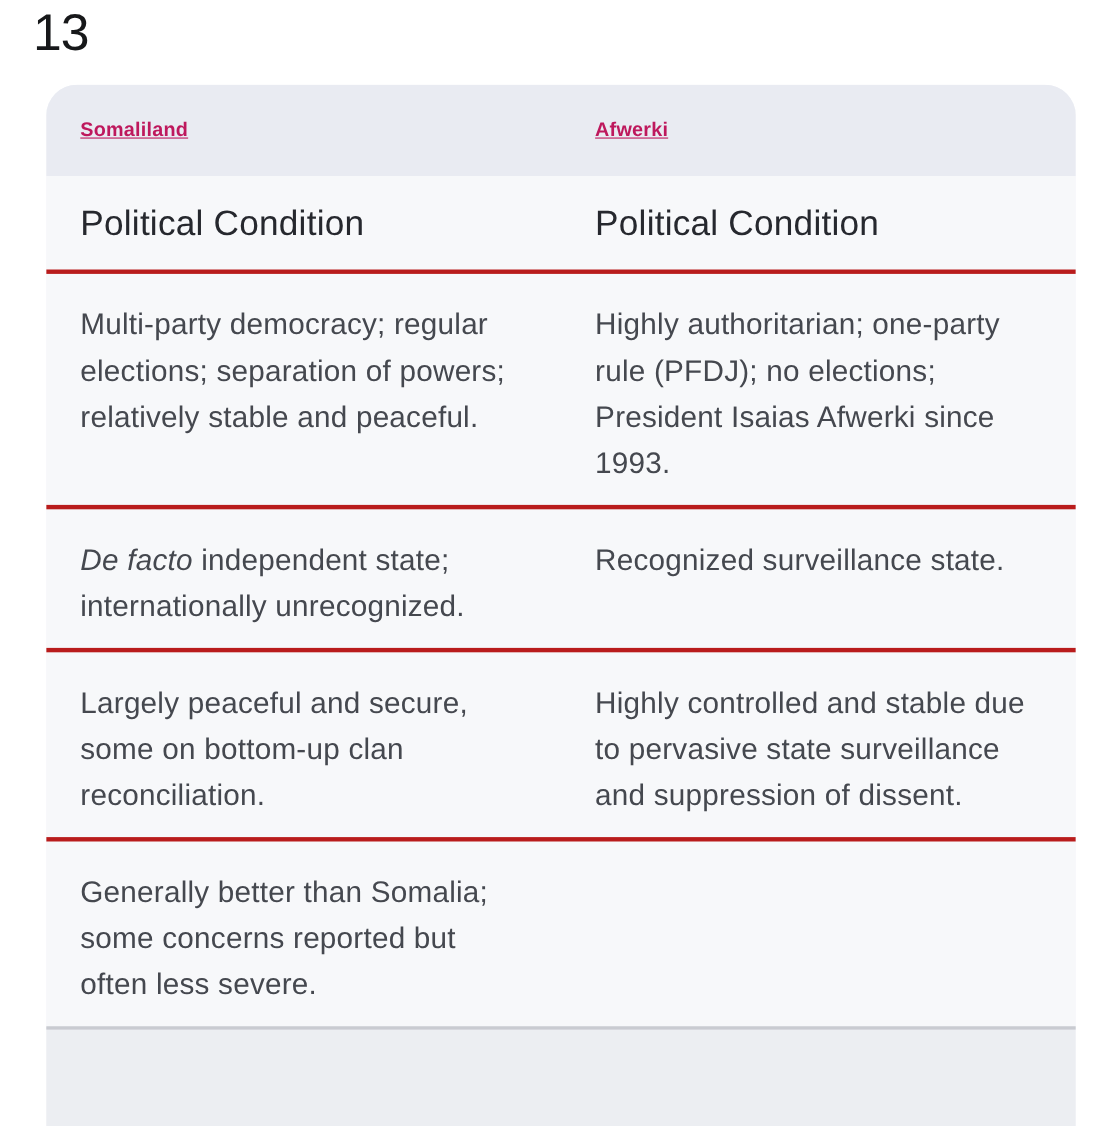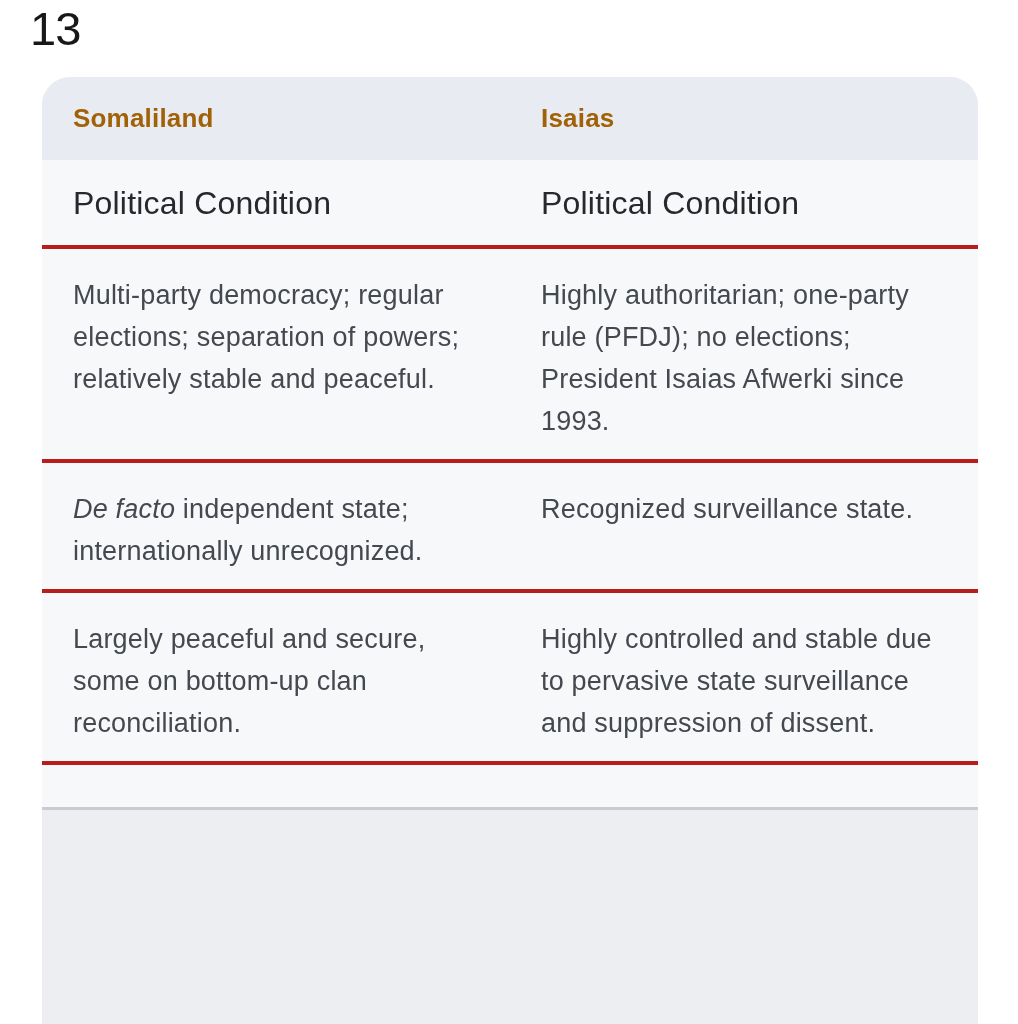--- a/index.html
+++ b/index.html
@@ -35,24 +35,25 @@
 
   .row { display: grid; grid-template-columns: 1fr 1fr; }
   .cell { padding: 0 31px; }
 
   .header-row {
     background: #e9ebf2;
     height: 83px;
     align-items: center;
   }
   .header-row .cell {
-    font-size: 26px;
+    font-size: 18px;
     font-weight: 600;
-    color: #a16207;
+    color: #be185d;
     letter-spacing: 0.2px;
+    text-decoration: underline;
   }
 
   .subheader-row {
     background: #f7f8fa;
     padding: 25px 0 23px;
   }
   .subheader-row .cell {
     font-size: 32px;
     font-weight: 400;
     color: #26282e;
@@ -83,21 +84,21 @@
 <body>
 
 <div class="page">
 
   <div class="page-number">13</div>
 
   <div class="card">
 
     <div class="row header-row">
       <div class="cell">Somaliland</div>
-      <div class="cell">Isaias</div>
+      <div class="cell">Afwerki</div>
     </div>
 
     <div class="row subheader-row">
       <div class="cell">Political Condition</div>
       <div class="cell">Political Condition</div>
     </div>
 
     <div class="row body-row">
       <div class="cell">Multi-party democracy; regular elections; separation of powers; relatively stable and peaceful.</div>
       <div class="cell">Highly authoritarian; one-party rule (PFDJ); no elections; President Isaias Afwerki since 1993.</div>
@@ -107,18 +108,19 @@
       <div class="cell"><em>De facto</em><span> independent state; internationally unrecognized.</span></div>
       <div class="cell">Recognized surveillance state.</div>
     </div>
 
     <div class="row body-row">
       <div class="cell">Largely peaceful and secure, some on bottom-up clan reconciliation.</div>
       <div class="cell">Highly controlled and stable due to pervasive state surveillance and suppression of dissent.</div>
     </div>
 
     <div class="row body-row">
+      <div class="cell">Generally better than Somalia; some concerns reported but often less severe.</div>
     </div>
 
     <div class="next-row-peek"></div>
 
   </div>
 </div>
 
 </body></html>

